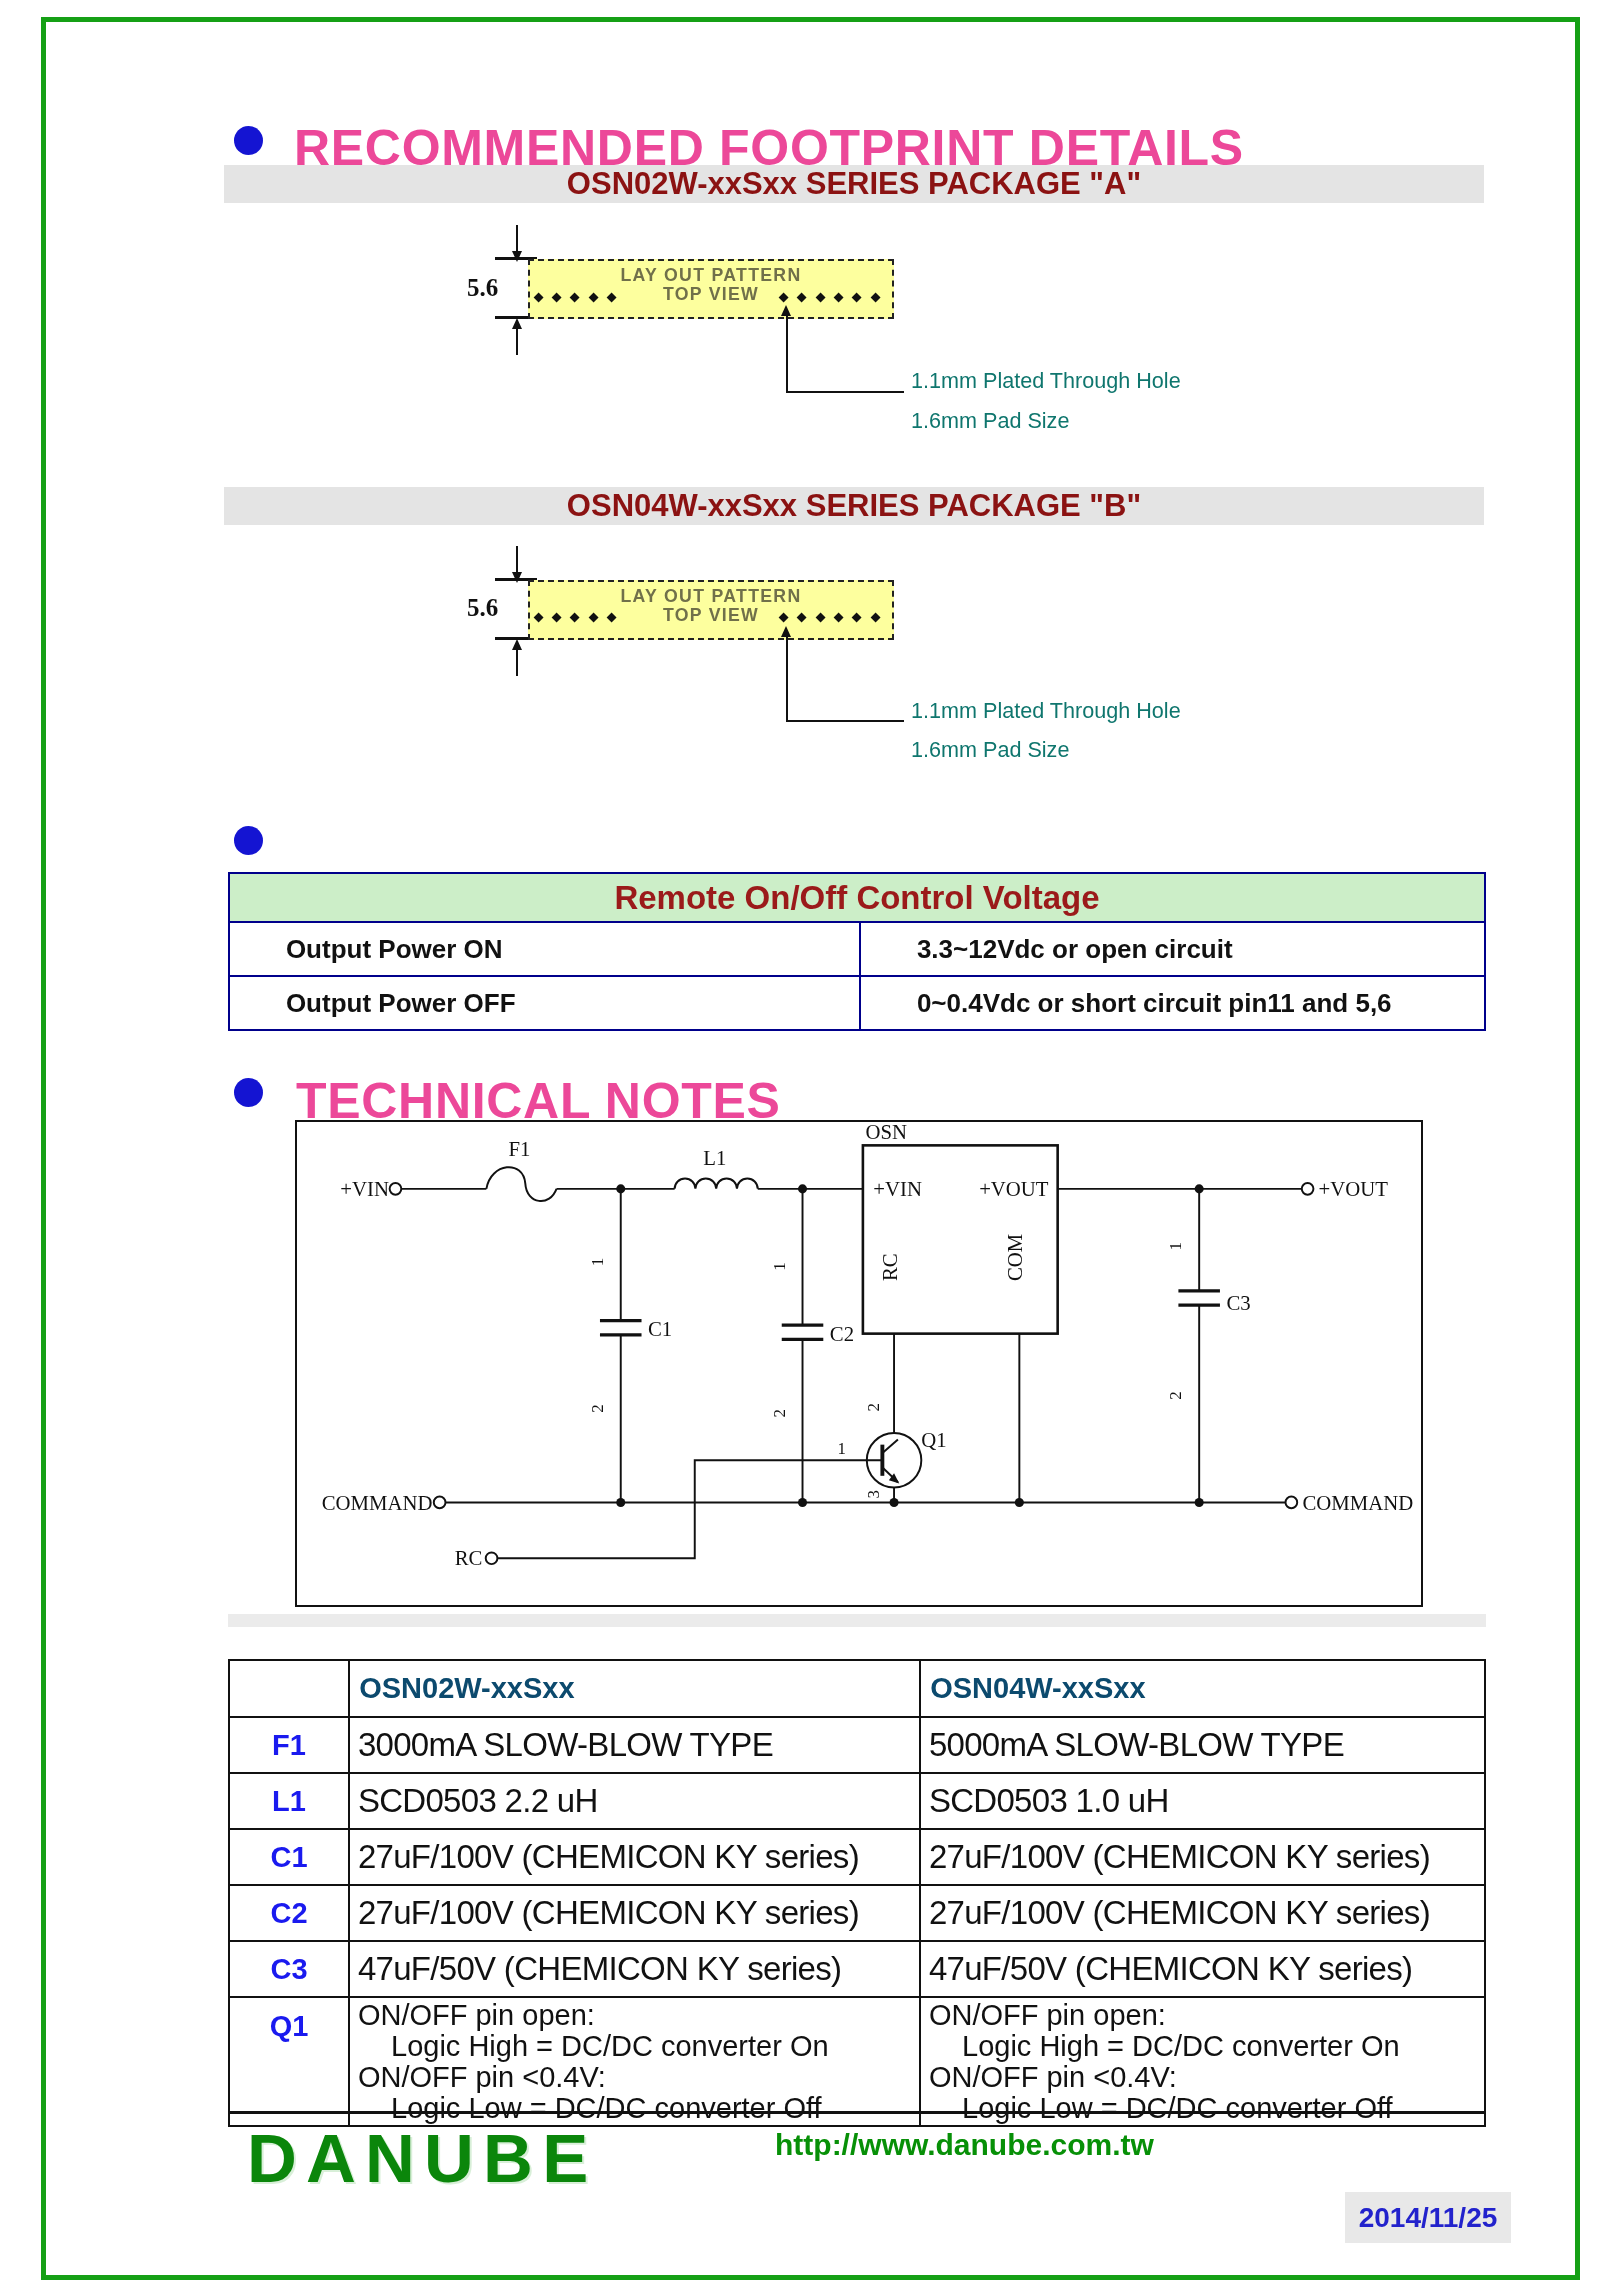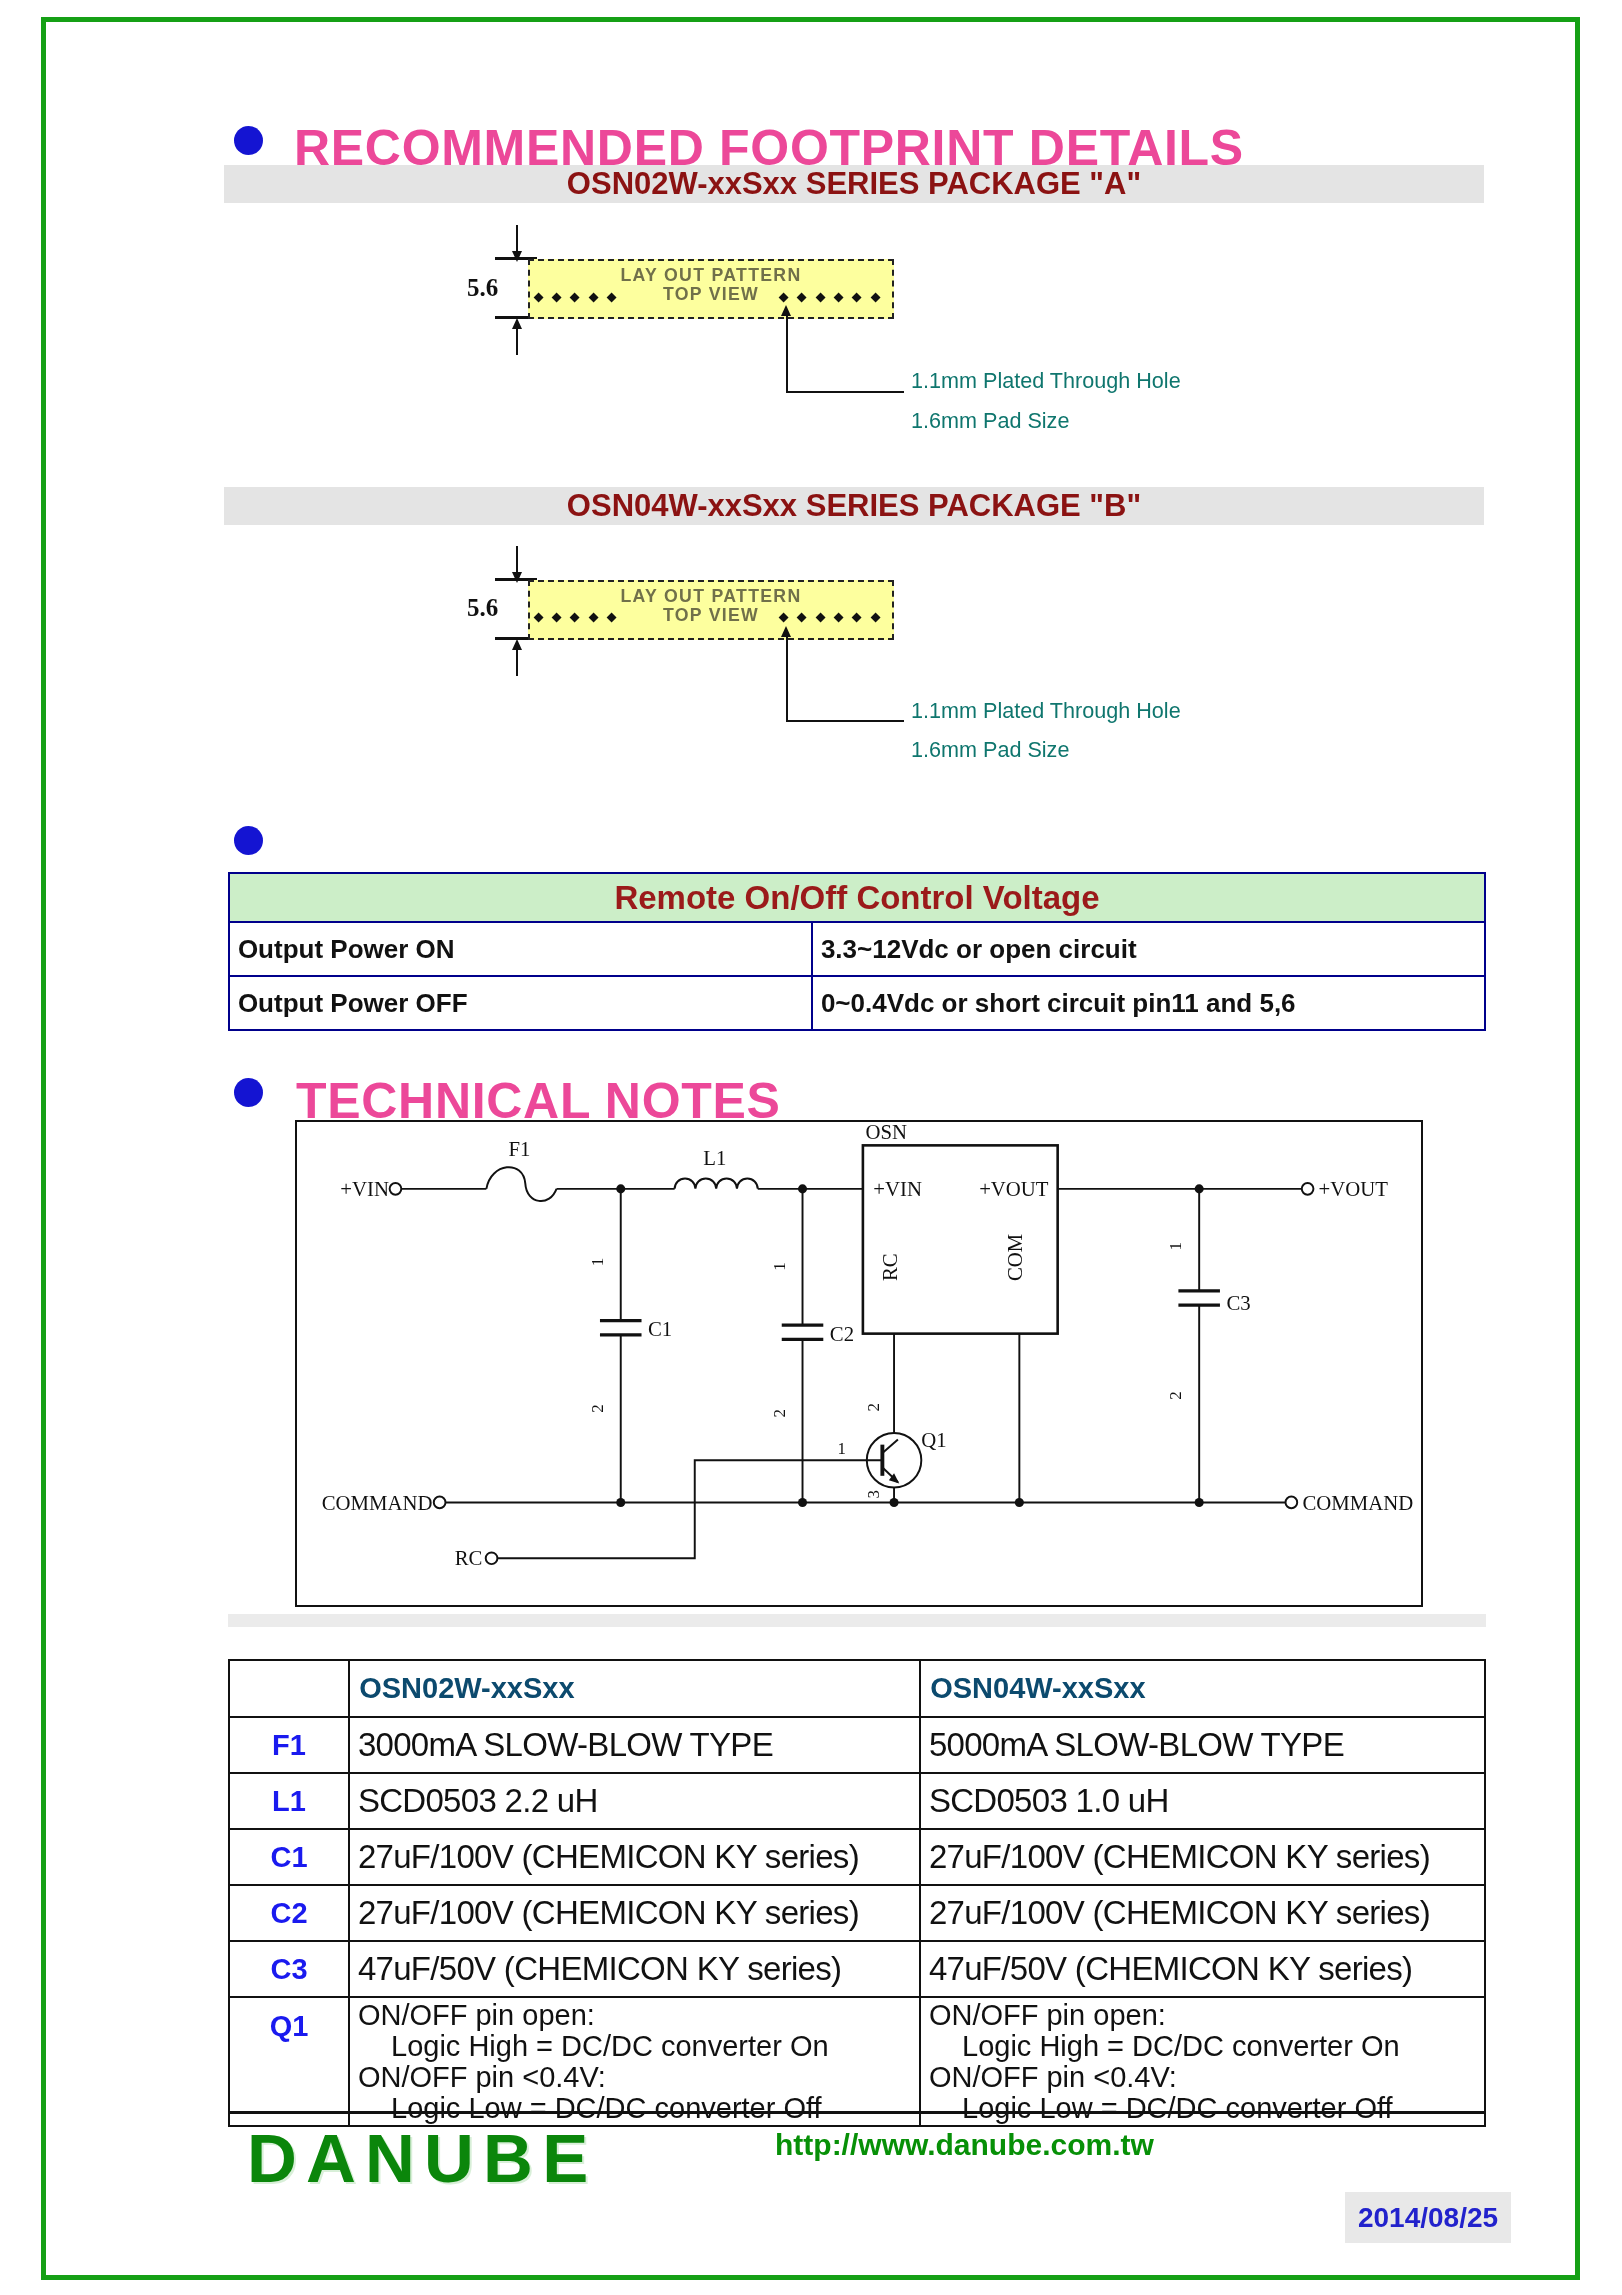--- a/index.html
+++ b/index.html
@@ -21,21 +21,21 @@
   .tick{position:absolute;width:42px;height:2.6px;background:#111;}
   .arr-down{position:absolute;width:0;height:0;border-left:5.2px solid transparent;border-right:5.2px solid transparent;border-top:11px solid #111;}
   .arr-up{position:absolute;width:0;height:0;border-left:5.2px solid transparent;border-right:5.2px solid transparent;border-bottom:11px solid #111;}
   .dim{position:absolute;font-weight:bold;font-size:25px;font-family:"Liberation Serif",serif;}
   .callout-text{position:absolute;font-size:21.6px;color:#0f766e;white-space:nowrap;}
   
   .t1{position:absolute;left:228px;top:872px;width:1258px;border:2px solid #00008B;box-sizing:border-box;}
   .t1-head{height:47px;background:#CCEEC8;text-align:center;line-height:47px;
            font-weight:bold;font-size:33px;color:#9B1A1A;}
   .t1-row{display:flex;height:52px;border-top:2px solid #00008B;}
-  .t1-cell{display:flex;align-items:center;font-weight:bold;font-size:26px;padding-left:7.9px;box-sizing:border-box;}
+  .t1-cell{display:flex;align-items:center;font-weight:bold;font-size:26px;padding-left:7.9px;box-sizing:border-box;margin-left:48px;}
   .t1-label{width:583px;border-right:2px solid #00008B;}
   .t1-value{flex:1;}
   
   .circ{position:absolute;left:295px;top:1120px;width:1128px;height:487px;
         border:2px solid #111;box-sizing:border-box;background:#fff;}
   .circ svg{width:100%;height:100%;}
   .circ line,.circ path,.circ rect,.circ polyline{stroke:#111;fill:none;}
   .st{font-family:"Liberation Serif",serif;font-size:32px;fill:#111;}
   .sn{font-family:"Liberation Serif",serif;font-size:26px;fill:#111;}
   .divbar{position:absolute;left:228px;top:1614px;width:1258px;height:13px;background:#EBEBEB;}
@@ -290,15 +290,15 @@
         <div class="qline indent">Logic High = DC/DC converter On</div>
         <div class="qline">ON/OFF pin &lt;0.4V:</div>
         <div class="qline indent">Logic Low = DC/DC converter Off</div>
       </div>
     </div>
   </div>
 
   <div class="foot-rule"></div>
   <div class="logo">DANUBE</div>
   <a class="url" href="#">http://www.danube.com.tw</a>
-  <div class="date">2014/08/25</div>
+  <div class="date">2014/11/25</div>
 </div>
 
 
 </body></html>

